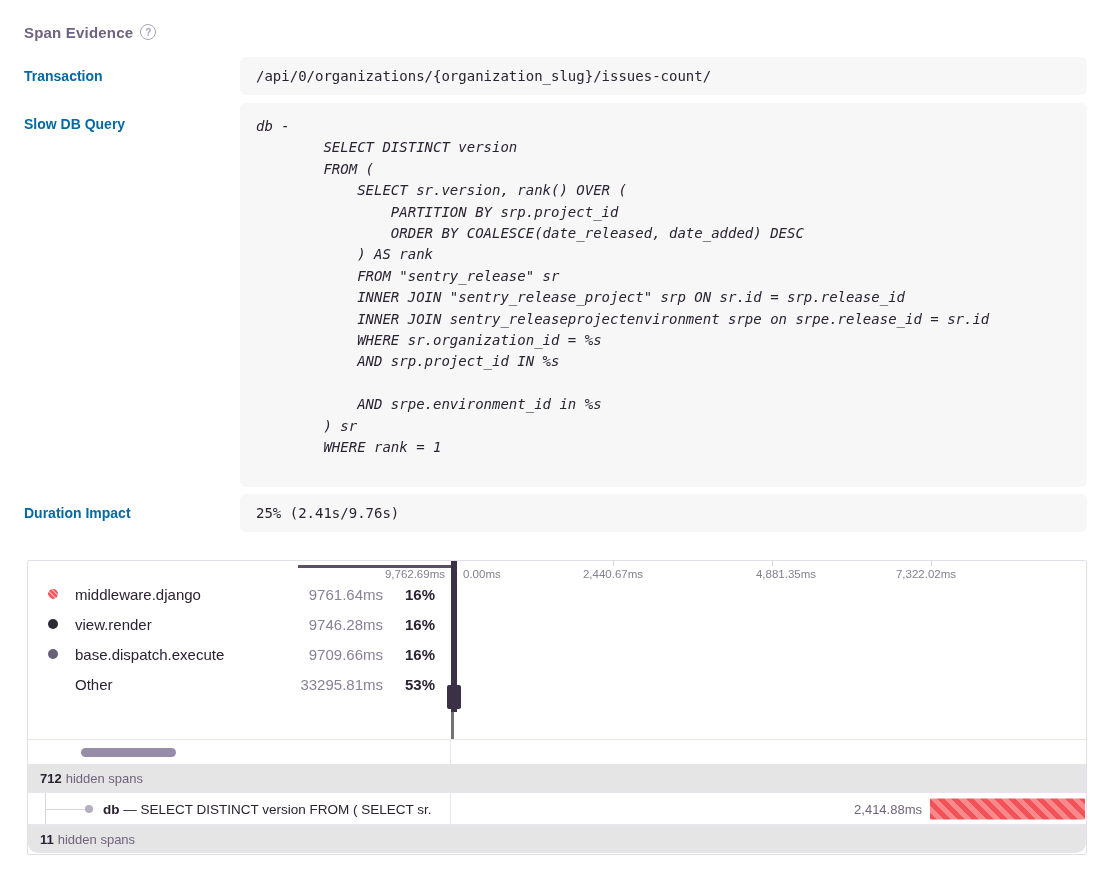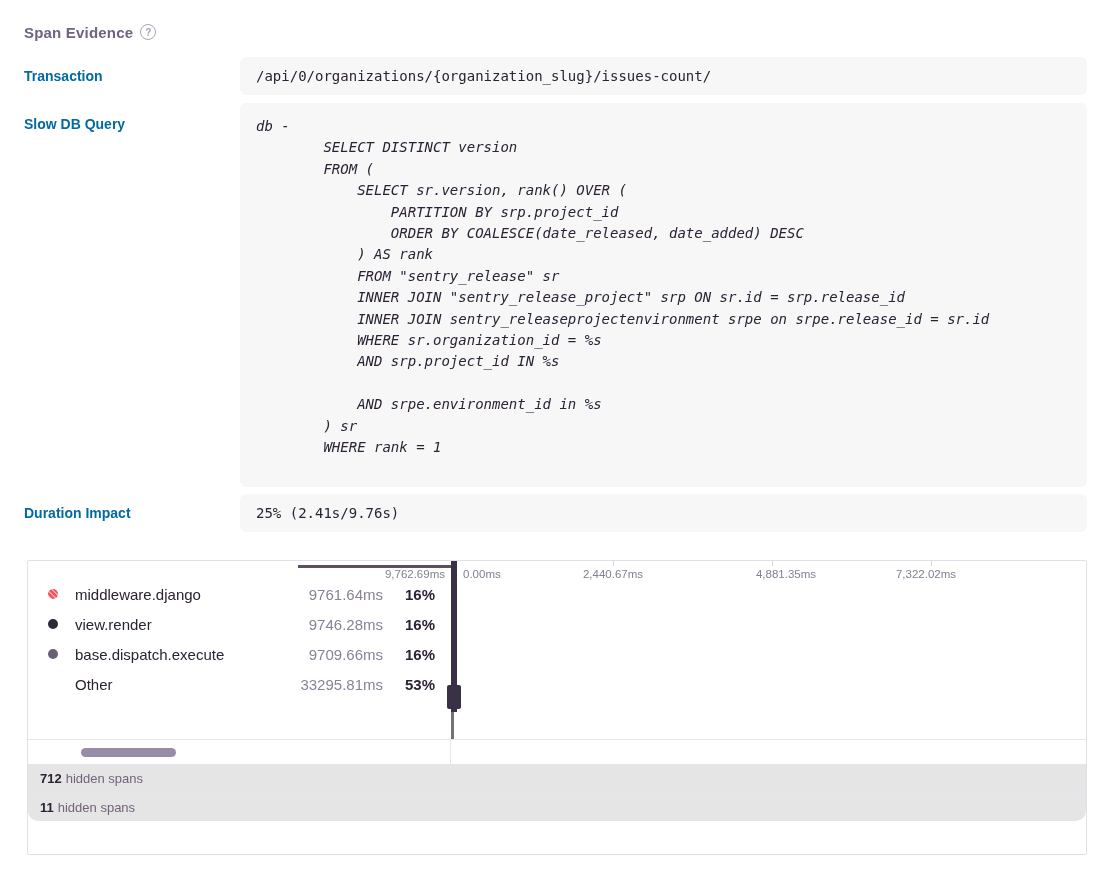--- a/index.html
+++ b/index.html
@@ -189,20 +189,36 @@
       <div class="scroll-cell">
         <div class="scroll-thumb"></div>
       </div>
     </div>
 
     <div class="hidden-row">
       <b>712</b>
       <span>hidden spans</span>
     </div>
 
+    <div class="span-row">
+      <div class="span-left">
+        <div class="tree-vline"></div>
+        <div class="tree-hline"></div>
+        <div class="tree-dot"></div>
+        <div class="span-desc">
+          <b>db</b>
+          <span>—</span>
+          <span>SELECT DISTINCT version FROM ( SELECT sr.</span>
+        </div>
+      </div>
+      <div class="span-right">
+        <span class="span-duration">2,414.88ms</span>
+        <div class="span-bar"></div>
+      </div>
+    </div>
 
     <div class="hidden-row hidden-row-last">
       <b>11</b>
       <span>hidden spans</span>
     </div>
 
   </div>
 </div>
 
 </body></html>

